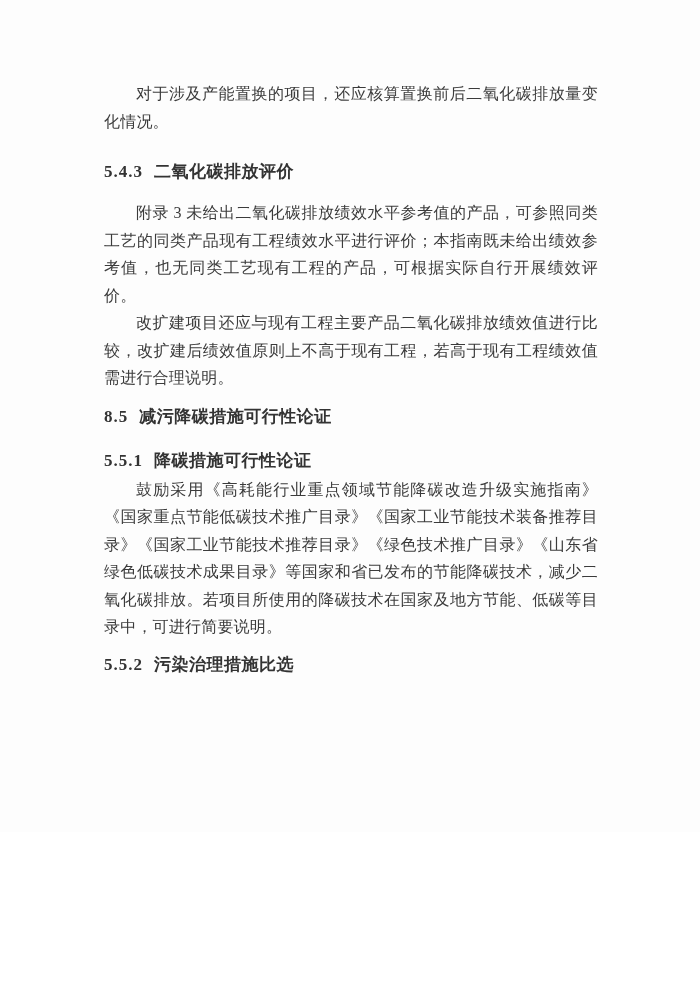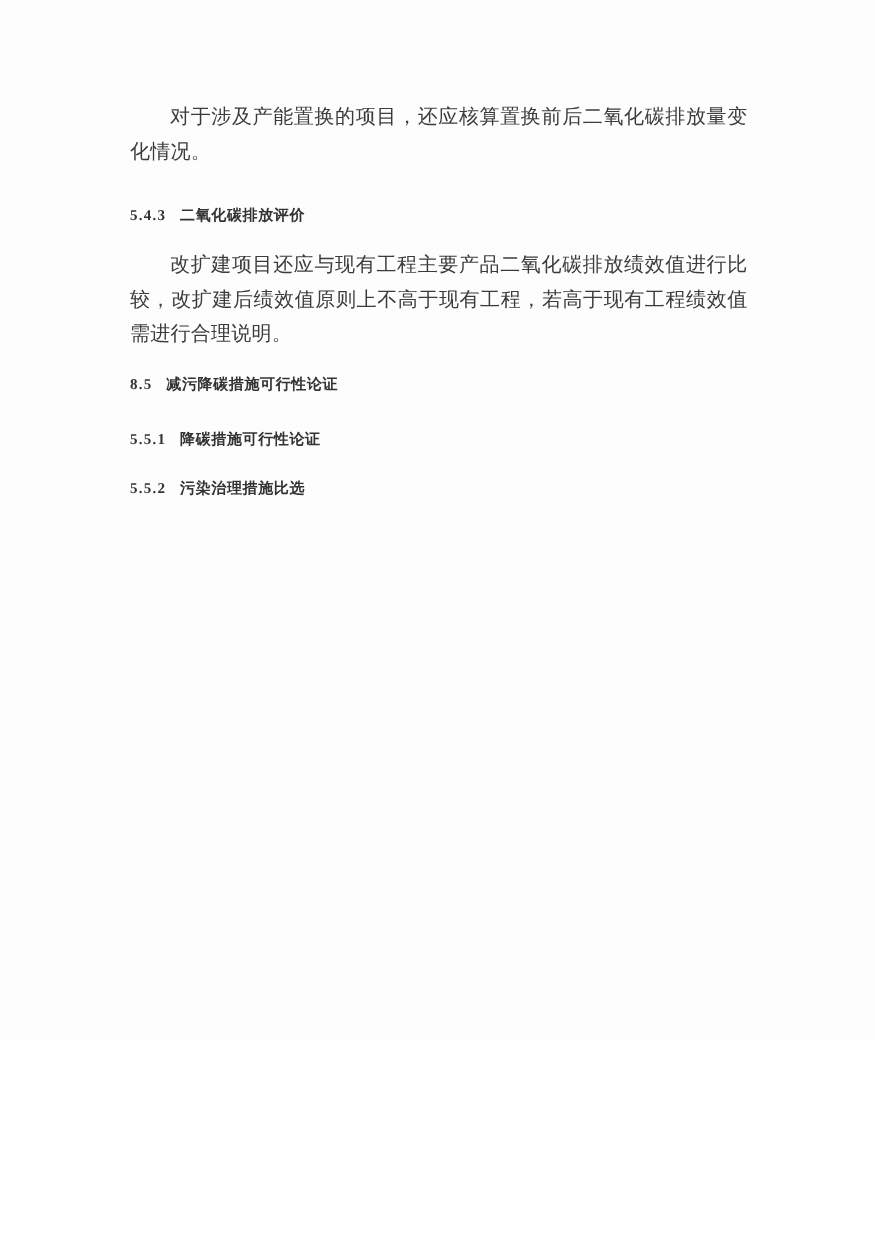--- a/index.html
+++ b/index.html
@@ -26,21 +26,21 @@
   }
   p.body {
     font-size: 16px;
     line-height: 27.5px;
     text-align: justify;
     text-indent: 32px;
     margin: 0;
     letter-spacing: 0.2px;
   }
   .heading {
-    font-size: 12px;
+    font-size: 17px;
     line-height: 30px;
     font-weight: bold;
     font-family: "Liberation Sans", "DejaVu Sans", sans-serif;
     color: #333333;
     margin: 0;
     letter-spacing: 0.5px;
   }
   .heading .num {
     font-family: "Liberation Serif", "DejaVu Serif", serif;
     letter-spacing: 1px;
@@ -70,28 +70,30 @@
 <body>
 
 <div class="page">
   <div class="content">
 
     <p class="body b0">对于涉及产能置换的项目，还应核算置换前后二氧化碳排放量变化情况。</p>
 
     <h2 class="heading b1"><span class="num">5.4.3</span><span>二氧化碳排放评价</span></h2>
 
 
+    <p class="body b3">附录 3 未给出二氧化碳排放绩效水平参考值的产品，可参照同类工艺的同类产品现有工程绩效水平进行评价；本指南既未给出绩效参考值，也无同类工艺现有工程的产品，可根据实际自行开展绩效评价。</p>
 
     <p class="body b4">改扩建项目还应与现有工程主要产品二氧化碳排放绩效值进行比较，改扩建后绩效值原则上不高于现有工程，若高于现有工程绩效值需进行合理说明。</p>
 
     <h2 class="heading b5"><span class="num">8.5</span><span>减污降碳措施可行性论证</span></h2>
 
 
     <h2 class="heading b7"><span class="num">5.5.1</span><span>降碳措施可行性论证</span></h2>
 
 
+    <p class="body b9">鼓励采用《高耗能行业重点领域节能降碳改造升级实施指南》《国家重点节能低碳技术推广目录》《国家工业节能技术装备推荐目录》《国家工业节能技术推荐目录》《绿色技术推广目录》《山东省绿色低碳技术成果目录》等国家和省已发布的节能降碳技术，减少二氧化碳排放。若项目所使用的降碳技术在国家及地方节能、低碳等目录中，可进行简要说明。</p>
 
     <h2 class="heading b10"><span class="num">5.5.2</span><span>污染治理措施比选</span></h2>
 
   </div>
 
   <div class="page-number">9</div>
 </div>
 
 </body></html>

